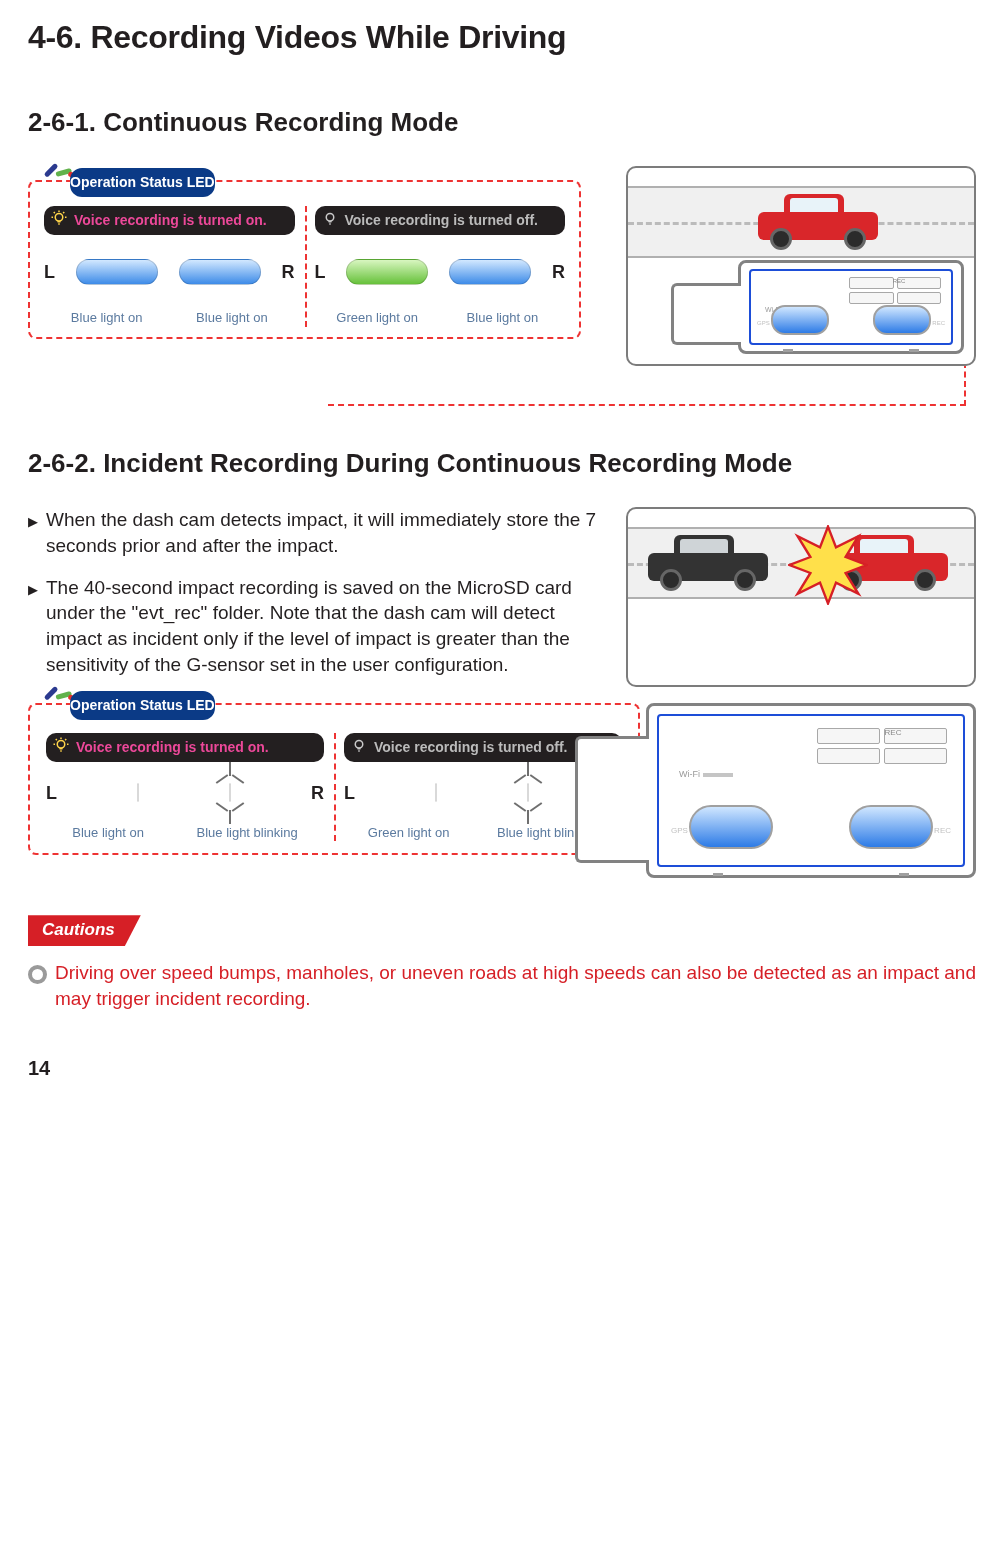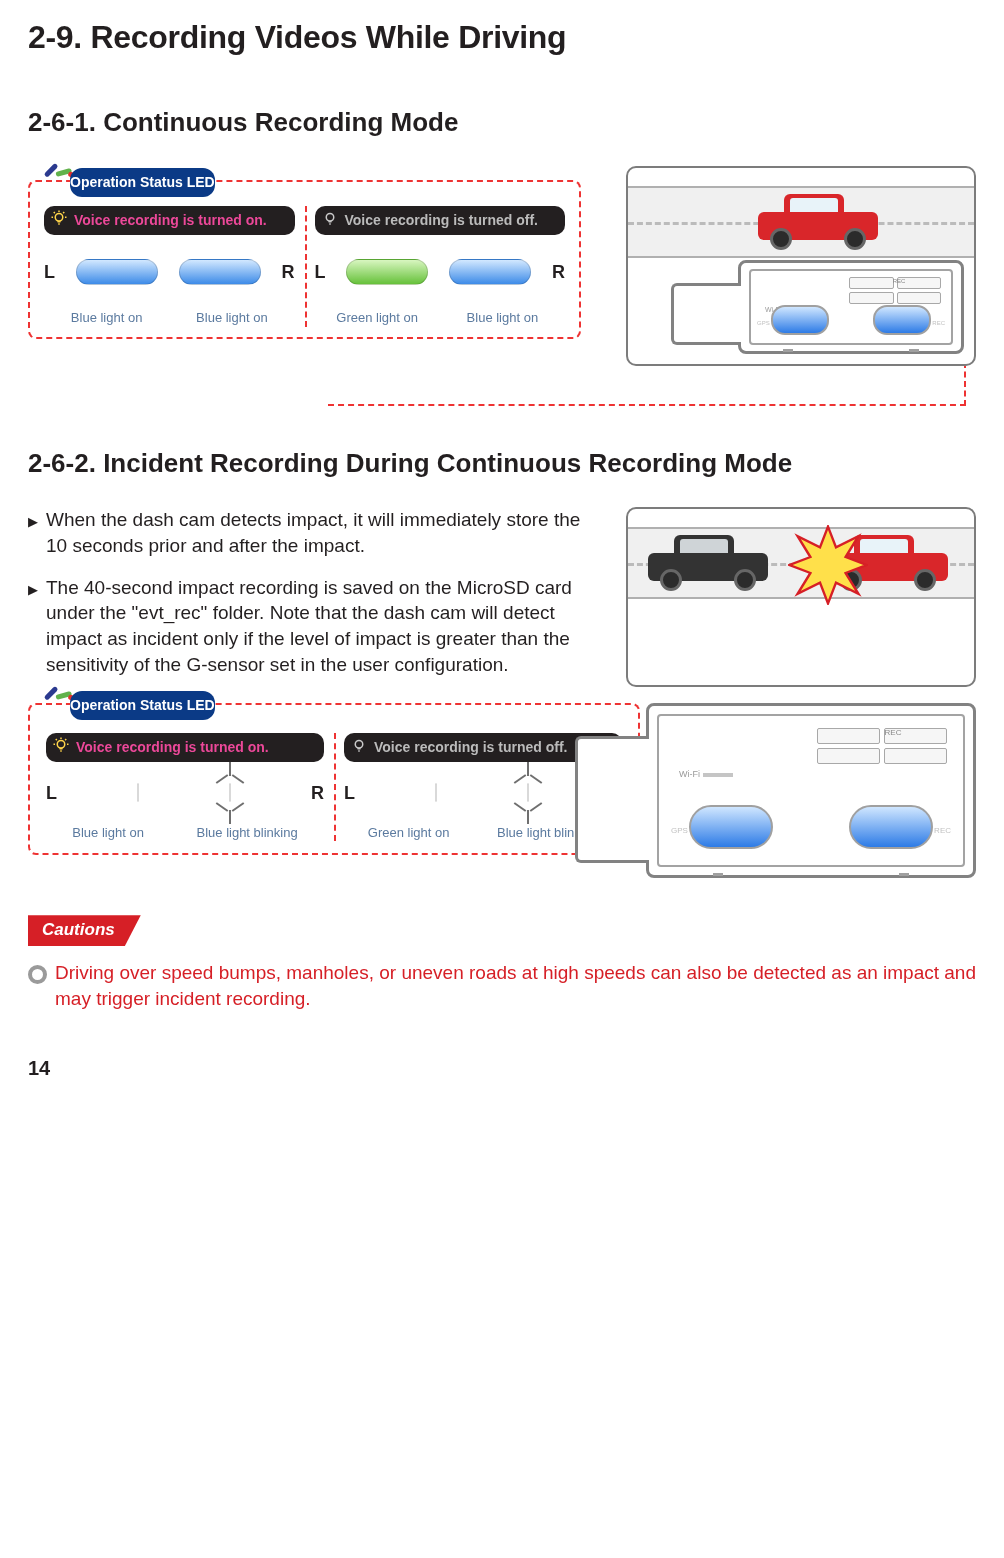--- a/index.html
+++ b/index.html
@@ -90,21 +90,21 @@
     position: absolute; left: 110px; right: 10px; bottom: 10px; top: 92px;
     border: 3px solid #828282; border-radius: 8px; background: #fff;
   }
   .device-side {
     position: absolute; left: -70px; top: 20px; bottom: 6px; width: 70px;
     background: #fff; border: 3px solid #828282;
     border-right: none; border-radius: 6px 0 0 6px;
   }
   .device-inner {
     position: absolute; left: 8px; right: 8px; top: 6px; bottom: 6px;
-    border: 2px solid #a3a3a3; border-radius: 4px;
+    border: 2px solid #1d4ed8; border-radius: 4px;
   }
   .device-btns {
     position: absolute; right: 10px; top: 6px; width: 92px;
     display: grid; grid-template-columns: 1fr 1fr; gap: 3px;
   }
   .device-btn {
     height: 12px; border: 1px solid #a8a8a8; border-radius: 2px;
     background: #f6f6f6;
   }
   .device-rec {
@@ -256,21 +256,21 @@
     background: #fff; border: 4px solid #9a9a9a;
     margin: 5px 8px 0 0; flex: 0 0 auto;
   }
   .page-num {
     font-size: 20px; font-weight: 800; margin-top: 44px;
   }
 </style>
 </head>
 <body>
 
-<h1 class="page-title">2-9. Recording Videos While Driving</h1>
+<h1 class="page-title">4-6. Recording Videos While Driving</h1>
 
 <h2 class="section-title">2-6-1. Continuous Recording Mode</h2>
 
 <div class="row">
   <div class="col-text">
 
     <div class="osled-block small">
       <div class="osled-marks">
           <span class="m1"></span>
           <span class="m2"></span>
@@ -356,21 +356,21 @@
 </div>
 
 <div class="dashed-link"></div>
 
 <h2 class="section-title">2-6-2. Incident Recording During Continuous Recording Mode</h2>
 
 <div class="row">
   <div class="col-text">
     <ul class="bullets">
       <li>
-          <span>When the dash cam  detects impact, it will immediately store the 10 seconds prior and after the impact.</span>
+          <span>When the dash cam  detects impact, it will immediately store the 7 seconds prior and after the impact.</span>
         </li>
       <li>
           <span>The 40-second impact recording is saved on the MicroSD card under the "evt_rec" folder. Note that the dash cam  will detect impact as incident only if the level of impact is greater than the sensitivity of the G-sensor set in the user configuration.</span>
         </li>
     </ul>
   </div>
   <div class="illus" style="height:180px">
     <div class="road"></div>
     <div class="car car-black">
       <div class="car-top"></div>

